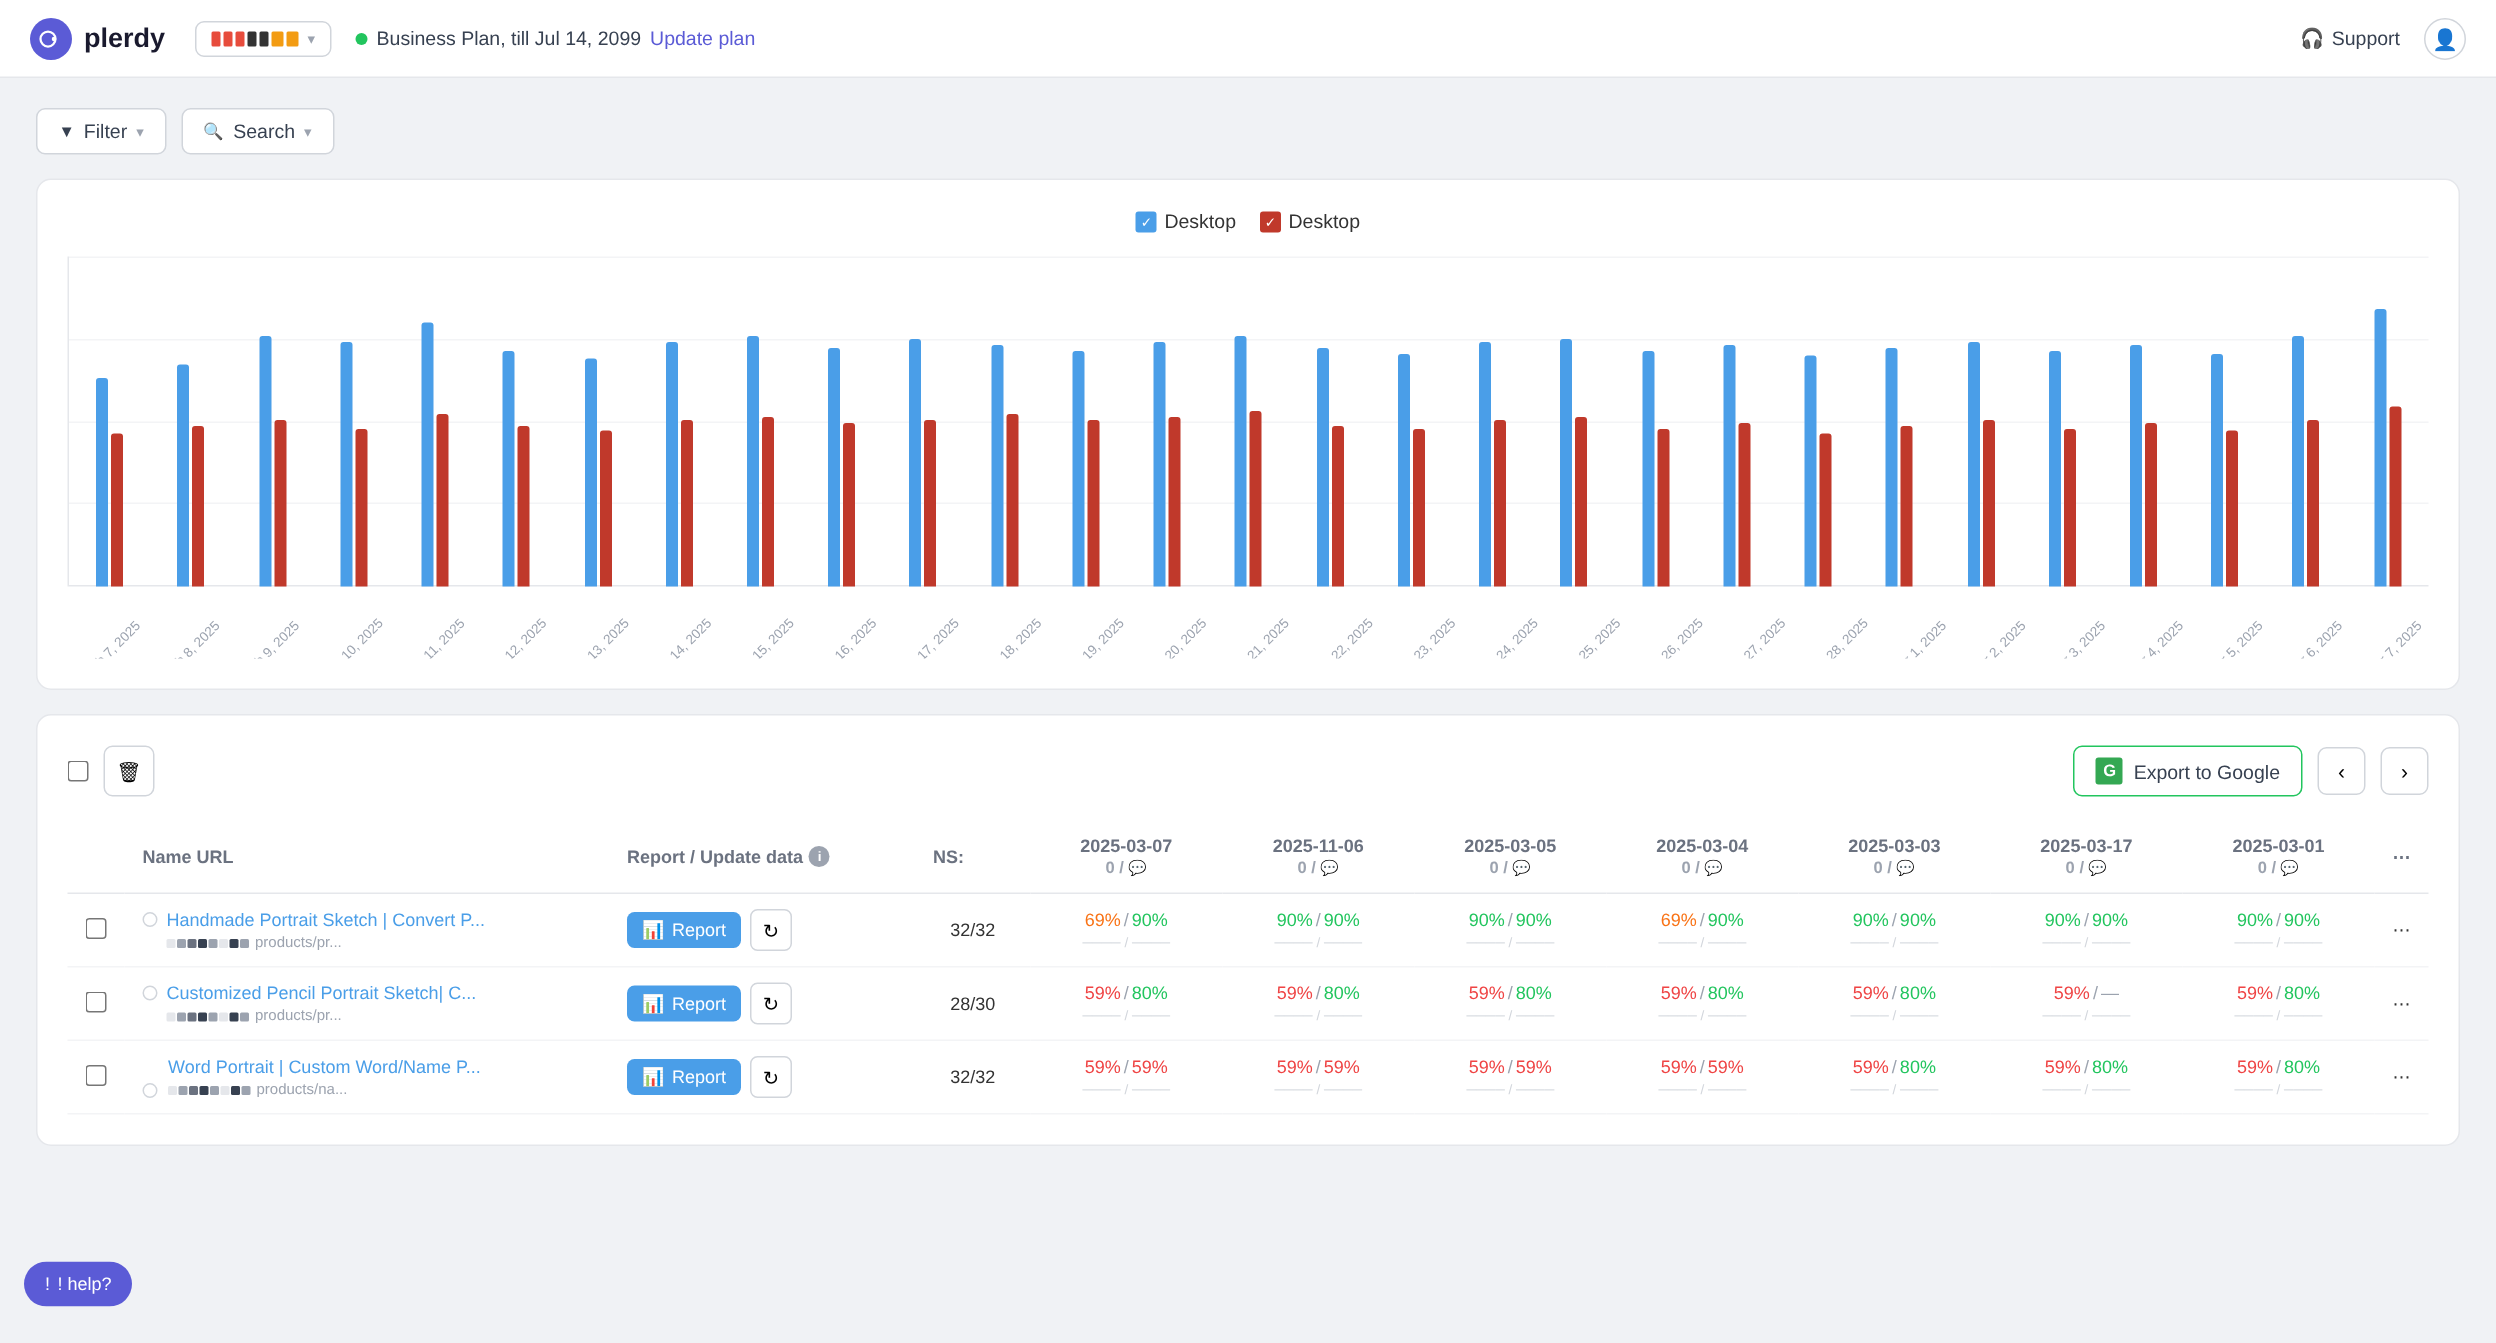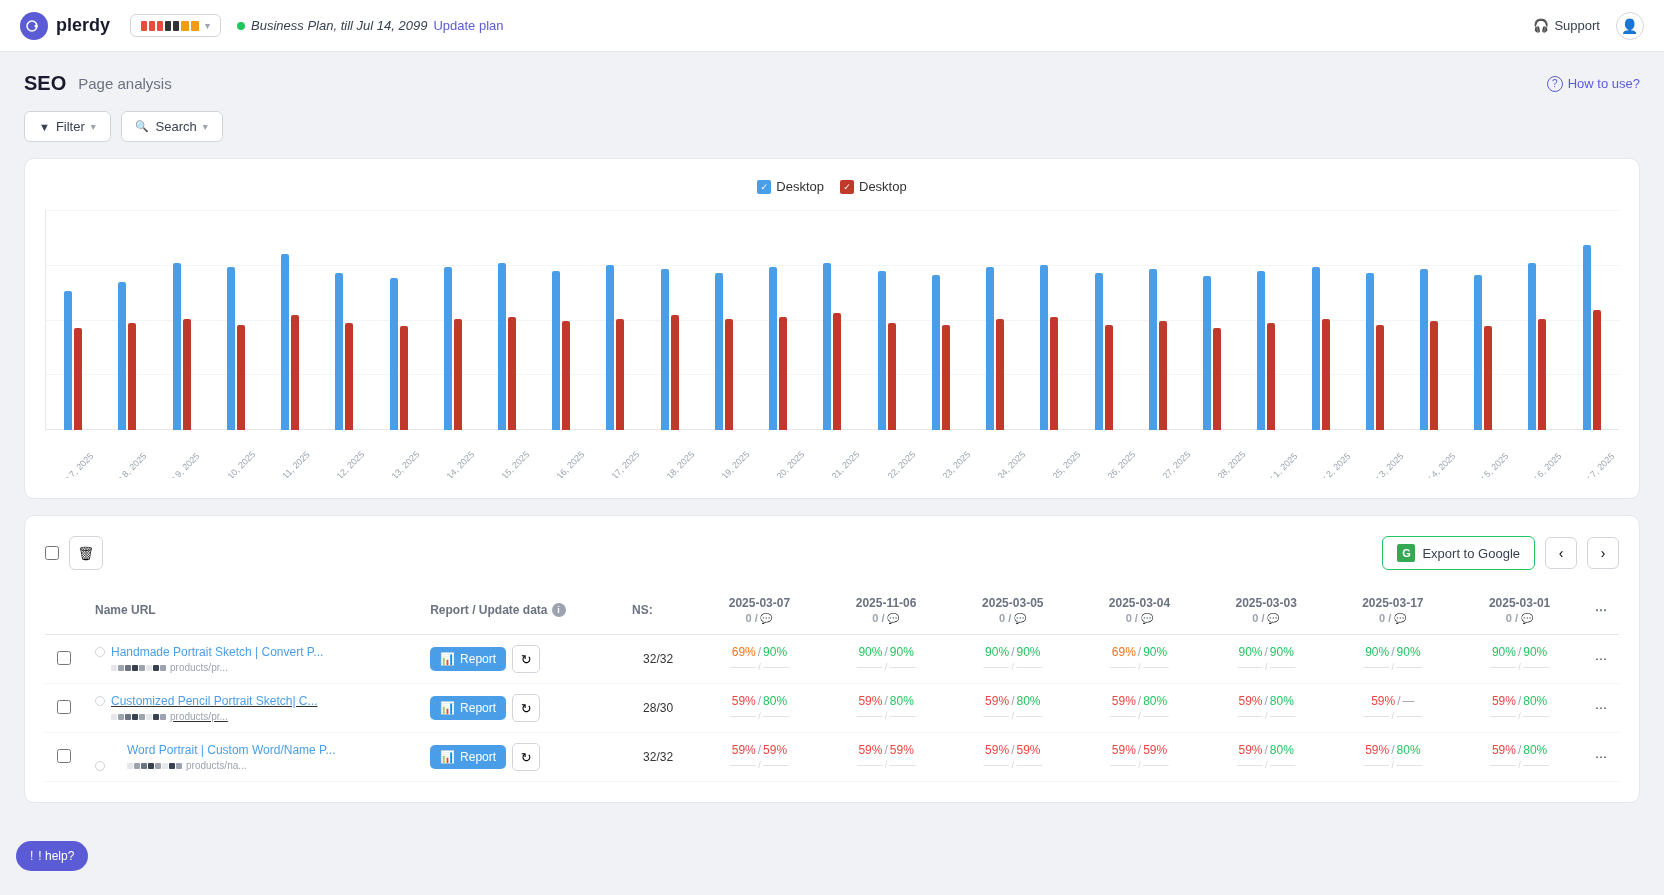--- a/index.html
+++ b/index.html
@@ -8,21 +8,21 @@
     
     .header { background: #fff; height: 52px; display: flex; align-items: center; padding: 0 20px; border-bottom: 1px solid #e5e7eb; position: sticky; top: 0; z-index: 100; }
     .logo-area { display: flex; align-items: center; gap: 8px; margin-right: 20px; }
     .logo-icon { width: 28px; height: 28px; background: #5b5bd6; border-radius: 50%; display: flex; align-items: center; justify-content: center; color: white; font-size: 12px; font-weight: bold; }
     .logo-text { font-size: 18px; font-weight: 700; color: #1a1a2e; }
     .plan-selector { display: flex; align-items: center; gap: 6px; border: 1px solid #d1d5db; border-radius: 6px; padding: 5px 10px; font-size: 12px; cursor: pointer; margin-right: auto; }
     .plan-dots { display: flex; gap: 2px; }
     .plan-dot { width: 8px; height: 8px; border-radius: 1px; }
     .plan-info { display: flex; align-items: center; gap: 6px; font-size: 13px; }
     .plan-dot-green { width: 8px; height: 8px; background: #22c55e; border-radius: 50%; }
-    .plan-name { color: #374151; font-style: italic; }
+    .plan-name { color: #374151; }
     .update-plan { color: #5b5bd6; font-weight: 500; cursor: pointer; }
     .header-actions { display: flex; align-items: center; gap: 16px; margin-left: 20px; }
     .support-btn { display: flex; align-items: center; gap: 5px; font-size: 13px; color: #374151; cursor: pointer; }
     .user-icon { width: 28px; height: 28px; border-radius: 50%; border: 1px solid #d1d5db; display: flex; align-items: center; justify-content: center; cursor: pointer; }
 
     
     .page { padding: 20px 24px; }
     .page-header { display: flex; align-items: center; justify-content: space-between; margin-bottom: 16px; }
     .page-title-area { display: flex; align-items: center; gap: 12px; }
     .page-title { font-size: 20px; font-weight: 700; color: #1a1a2e; }
@@ -104,30 +104,20 @@
       <span>Support</span>
     </div>
     <div class="user-icon">
       <span style="font-size:14px;">👤</span>
     </div>
   </div>
 </div>
 
 <div class="page">
 
-  <div class="page-header">
-    <div class="page-title-area">
-      <span class="page-title">SEO</span>
-      <span class="page-subtitle">Page analysis</span>
-    </div>
-    <div class="how-to-use">
-      <span style="width:16px;height:16px;border-radius:50%;border:1.5px solid #5b5bd6;display:inline-flex;align-items:center;justify-content:center;font-size:10px;">?</span>
-      <span>How to use?</span>
-    </div>
-  </div>
 
   <div class="toolbar">
     <button class="toolbar-btn">
       <span style="font-size:11px;">▼</span>
       <span>Filter</span>
       <span style="font-size:10px;color:#9ca3af;">▾</span>
     </button>
     <button class="toolbar-btn">
       <span style="font-size:11px;">🔍</span>
       <span>Search</span>
@@ -460,21 +450,21 @@
             <td style="text-align: center; white-space: nowrap;"><span style="color:#22c55e;font-weight:500;">90%</span><span style="color:#9ca3af;margin:0 2px;">/</span><span style="color:#22c55e;font-weight:500;">90%</span><br><span style="font-size:9px;color:#d1d5db;">──── / ────</span></td>
             <td style="text-align: center; white-space: nowrap;"><span style="color:#f97316;font-weight:500;">69%</span><span style="color:#9ca3af;margin:0 2px;">/</span><span style="color:#22c55e;font-weight:500;">90%</span><br><span style="font-size:9px;color:#d1d5db;">──── / ────</span></td>
             <td style="text-align: center; white-space: nowrap;"><span style="color:#22c55e;font-weight:500;">90%</span><span style="color:#9ca3af;margin:0 2px;">/</span><span style="color:#22c55e;font-weight:500;">90%</span><br><span style="font-size:9px;color:#d1d5db;">──── / ────</span></td>
             <td style="text-align: center; white-space: nowrap;"><span style="color:#22c55e;font-weight:500;">90%</span><span style="color:#9ca3af;margin:0 2px;">/</span><span style="color:#22c55e;font-weight:500;">90%</span><br><span style="font-size:9px;color:#d1d5db;">──── / ────</span></td>
             <td style="text-align: center; white-space: nowrap;"><span style="color:#22c55e;font-weight:500;">90%</span><span style="color:#9ca3af;margin:0 2px;">/</span><span style="color:#22c55e;font-weight:500;">90%</span><br><span style="font-size:9px;color:#d1d5db;">──── / ────</span></td>
             <td style="cursor: pointer;">⋯</td>
           </tr>
           <tr>
             <td><input type="checkbox" style="width: 14px; height: 14px; cursor: pointer;"></td>
             <td>
-      <div style="display:flex;align-items:flex-start;gap:6px;text-decoration:underline;">
+      <div style="display:flex;align-items:flex-start;gap:6px;">
         <div style="width:10px;height:10px;border-radius:50%;border:1px solid #d1d5db;margin-top:2px;flex-shrink:0;"></div>
         <div style="display:flex;flex-direction:column;gap:3px;">
           <span style="color:#4a9ee8;font-size:12px;font-weight:500;cursor:pointer;">Customized Pencil Portrait Sketch| C...</span>
           <div style="display:flex;align-items:center;gap:4px;">
             <div style="display:flex;gap:1px;">
               <div style="width:6px;height:6px;background:#e5e7eb;border-radius:1px;"></div>
                       <div style="width:6px;height:6px;background:#9ca3af;border-radius:1px;"></div>
                       <div style="width:6px;height:6px;background:#6b7280;border-radius:1px;"></div>
                       <div style="width:6px;height:6px;background:#374151;border-radius:1px;"></div>
                       <div style="width:6px;height:6px;background:#9ca3af;border-radius:1px;"></div>
@@ -501,21 +491,21 @@
             <td style="text-align: center; white-space: nowrap;"><span style="color:#ef4444;font-weight:500;">59%</span><span style="color:#9ca3af;margin:0 2px;">/</span><span style="color:#22c55e;font-weight:500;">80%</span><br><span style="font-size:9px;color:#d1d5db;">──── / ────</span></td>
             <td style="text-align: center; white-space: nowrap;"><span style="color:#ef4444;font-weight:500;">59%</span><span style="color:#9ca3af;margin:0 2px;">/</span><span style="color:#22c55e;font-weight:500;">80%</span><br><span style="font-size:9px;color:#d1d5db;">──── / ────</span></td>
             <td style="text-align: center; white-space: nowrap;"><span style="color:#ef4444;font-weight:500;">59%</span><span style="color:#9ca3af;margin:0 2px;">/</span><span style="color:#22c55e;font-weight:500;">80%</span><br><span style="font-size:9px;color:#d1d5db;">──── / ────</span></td>
             <td style="text-align: center; white-space: nowrap;"><span style="color:#ef4444;font-weight:500;">59%</span><span style="color:#9ca3af;margin:0 2px;">/</span><span style="color:#9ca3af;">—</span><br><span style="font-size:9px;color:#d1d5db;">──── / ────</span></td>
             <td style="text-align: center; white-space: nowrap;"><span style="color:#ef4444;font-weight:500;">59%</span><span style="color:#9ca3af;margin:0 2px;">/</span><span style="color:#22c55e;font-weight:500;">80%</span><br><span style="font-size:9px;color:#d1d5db;">──── / ────</span></td>
             <td style="cursor: pointer;">⋯</td>
           </tr>
           <tr>
             <td><input type="checkbox" style="width: 14px; height: 14px; cursor: pointer;"></td>
             <td>
-      <div style="display:flex;align-items:flex-end;gap:22px;">
+      <div style="display:flex;align-items:flex-end;gap:7px;">
         <div style="width:10px;height:10px;border-radius:50%;border:1px solid #d1d5db;margin-top:2px;flex-shrink:0;"></div>
         <div style="display:flex;flex-direction:column;gap:3px;">
           <span style="color:#4a9ee8;font-size:12px;font-weight:500;cursor:pointer;">Word Portrait | Custom Word/Name P...</span>
           <div style="display:flex;align-items:center;gap:4px;">
             <div style="display:flex;gap:1px;">
               <div style="width:6px;height:6px;background:#e5e7eb;border-radius:1px;"></div>
                       <div style="width:6px;height:6px;background:#9ca3af;border-radius:1px;"></div>
                       <div style="width:6px;height:6px;background:#6b7280;border-radius:1px;"></div>
                       <div style="width:6px;height:6px;background:#374151;border-radius:1px;"></div>
                       <div style="width:6px;height:6px;background:#9ca3af;border-radius:1px;"></div>

